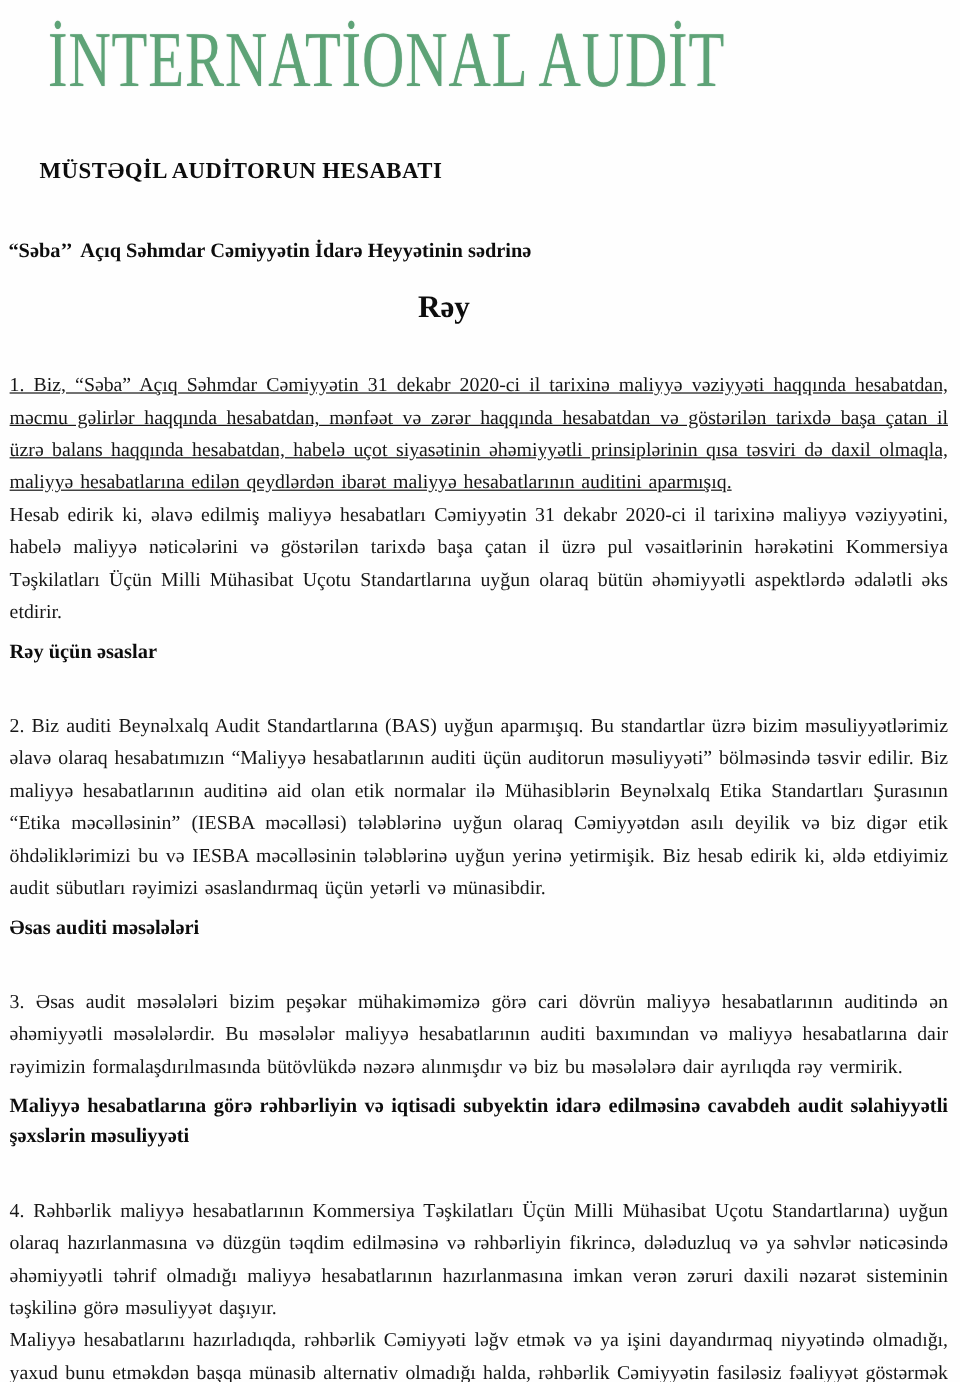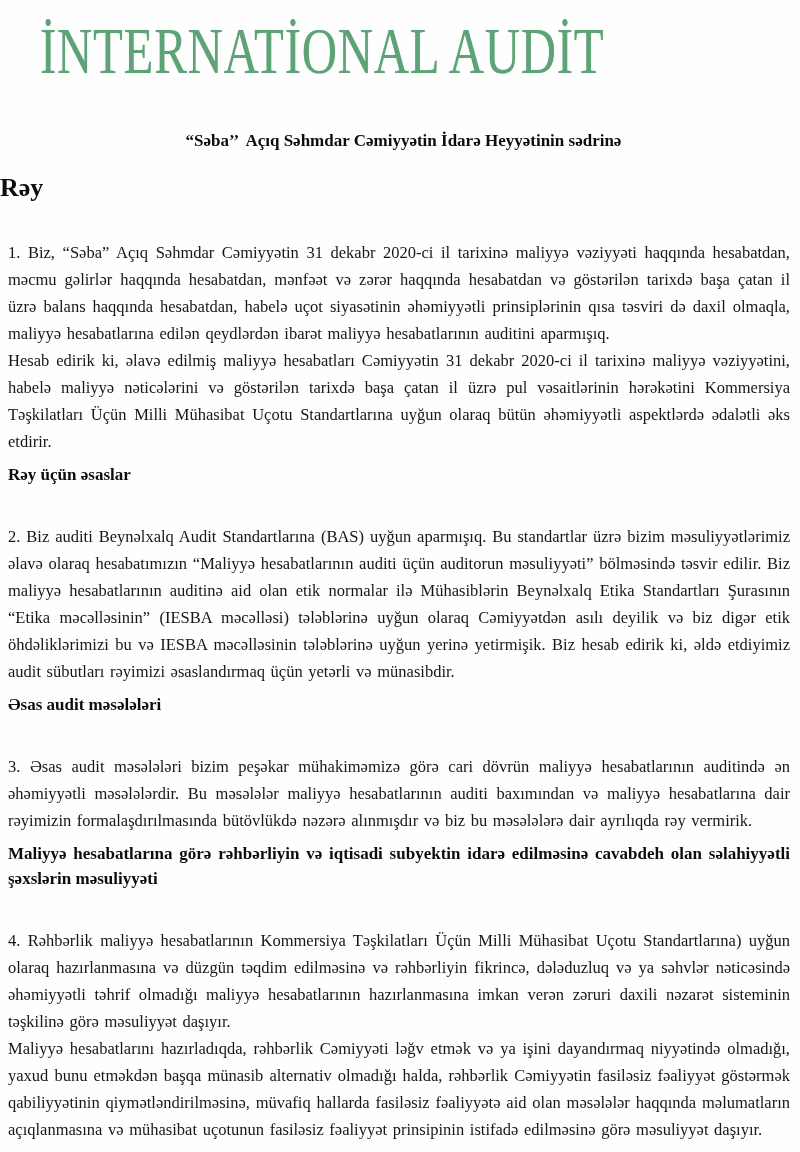--- a/index.html
+++ b/index.html
@@ -40,42 +40,41 @@
     font-weight: bold;
     letter-spacing: 0.4px;
     color: #0d0d0d;
   }
   .addressee {
     margin: 45px 0 0 7px;
     font-size: 17px;
     font-weight: bold;
     white-space: pre-wrap;
     color: #0d0d0d;
-    text-align: center;
   }
   .opinion-heading {
     margin: 22px 0 0 0;
     padding-right: 60px;
-    text-align: left;
+    text-align: center;
     font-size: 26px;
     font-weight: bold;
     color: #0d0d0d;
   }
   .body-text {
     margin: 0 10px 0 8px;
   }
   .para {
     margin: 0;
     font-size: 16.5px;
     line-height: 27px;
     text-align: justify;
     word-spacing: 1.5px;
     color: #161616;
   }
-  .para.gap-lg { margin-top: 36px; }
+  .para.gap-lg { margin-top: 36px; text-decoration: underline; }
   .para.gap-md { }
   .para.gap-sm { margin-top: 0; }
   .section-heading {
     margin: 0;
     font-size: 17px;
     line-height: 25px;
     font-weight: bold;
     text-align: justify;
     color: #0d0d0d;
   }
@@ -84,40 +83,41 @@
 </style>
 </head>
 <body>
 
 <div class="page">
 
   <div class="letterhead">
     <h1 class="letterhead-title">İNTERNATİONAL AUDİT</h1>
   </div>
 
+  <div class="report-title">MÜSTƏQİL AUDİTORUN HESABATI</div>
 
   <div class="addressee">“Səba’’  Açıq Səhmdar Cəmiyyətin İdarə Heyyətinin sədrinə</div>
 
   <div class="opinion-heading">Rəy</div>
 
   <div class="body-text">
 
     <p class="para gap-lg">1. Biz, “Səba” Açıq Səhmdar Cəmiyyətin 31 dekabr 2020-ci il tarixinə maliyyə vəziyyəti haqqında hesabatdan, məcmu gəlirlər haqqında hesabatdan, mənfəət və zərər haqqında hesabatdan və göstərilən tarixdə başa çatan il üzrə balans haqqında hesabatdan, habelə uçot siyasətinin əhəmiyyətli prinsiplərinin qısa təsviri də daxil olmaqla, maliyyə hesabatlarına edilən qeydlərdən ibarət maliyyə hesabatlarının auditini aparmışıq.</p>
 
     <p class="para gap-md">Hesab edirik ki, əlavə edilmiş maliyyə hesabatları Cəmiyyətin 31 dekabr 2020-ci il tarixinə maliyyə vəziyyətini, habelə maliyyə nəticələrini və göstərilən tarixdə başa çatan il üzrə pul vəsaitlərinin hərəkətini Kommersiya Təşkilatları Üçün Milli Mühasibat Uçotu Standartlarına uyğun olaraq bütün əhəmiyyətli aspektlərdə ədalətli əks etdirir.</p>
 
     <h3 class="section-heading gap-md">Rəy üçün əsaslar</h3>
 
     <p class="para after-heading">2. Biz auditi Beynəlxalq Audit Standartlarına (BAS) uyğun aparmışıq. Bu standartlar üzrə bizim məsuliyyətlərimiz əlavə olaraq hesabatımızın “Maliyyə hesabatlarının auditi üçün auditorun məsuliyyəti” bölməsində təsvir edilir. Biz maliyyə hesabatlarının auditinə aid olan etik normalar ilə Mühasiblərin Beynəlxalq Etika Standartları Şurasının “Etika məcəlləsinin” (IESBA məcəlləsi) tələblərinə uyğun olaraq Cəmiyyətdən asılı deyilik və biz digər etik öhdəliklərimizi bu və IESBA məcəlləsinin tələblərinə uyğun yerinə yetirmişik. Biz hesab edirik ki, əldə etdiyimiz audit sübutları rəyimizi əsaslandırmaq üçün yetərli və münasibdir.</p>
 
-    <h3 class="section-heading gap-md">Əsas audit məsələləri</h3>
+    <h3 class="section-heading gap-md">Əsas auditi məsələləri</h3>
 
     <p class="para after-heading">3.  Əsas audit məsələləri bizim peşəkar mühakiməmizə görə cari dövrün maliyyə hesabatlarının auditində ən əhəmiyyətli məsələlərdir. Bu məsələlər maliyyə hesabatlarının auditi baxımından və maliyyə hesabatlarına dair rəyimizin formalaşdırılmasında bütövlükdə nəzərə alınmışdır və biz bu məsələlərə dair ayrılıqda rəy vermirik.</p>
 
-    <h3 class="section-heading gap-md">Maliyyə hesabatlarına görə rəhbərliyin və iqtisadi subyektin idarə edilməsinə cavabdeh olan səlahiyyətli şəxslərin məsuliyyəti</h3>
+    <h3 class="section-heading gap-md">Maliyyə hesabatlarına görə rəhbərliyin və iqtisadi subyektin idarə edilməsinə cavabdeh audit səlahiyyətli şəxslərin məsuliyyəti</h3>
 
     <p class="para after-heading">4.  Rəhbərlik maliyyə hesabatlarının Kommersiya Təşkilatları Üçün Milli Mühasibat Uçotu Standartlarına) uyğun olaraq hazırlanmasına və düzgün təqdim edilməsinə və rəhbərliyin fikrincə, dələduzluq və ya səhvlər nəticəsində əhəmiyyətli təhrif olmadığı maliyyə hesabatlarının hazırlanmasına imkan verən zəruri daxili nəzarət sisteminin təşkilinə görə məsuliyyət daşıyır.</p>
 
     <p class="para gap-sm">Maliyyə hesabatlarını hazırladıqda, rəhbərlik Cəmiyyəti ləğv etmək və ya işini dayandırmaq niyyətində olmadığı, yaxud bunu etməkdən başqa münasib alternativ olmadığı halda, rəhbərlik Cəmiyyətin fasiləsiz fəaliyyət göstərmək qabiliyyətinin qiymətləndirilməsinə, müvafiq hallarda fasiləsiz fəaliyyətə aid olan məsələlər haqqında məlumatların açıqlanmasına və mühasibat uçotunun fasiləsiz fəaliyyət prinsipinin istifadə edilməsinə görə məsuliyyət daşıyır.</p>
 
   </div>
 
 </div>
 
 </body></html>

